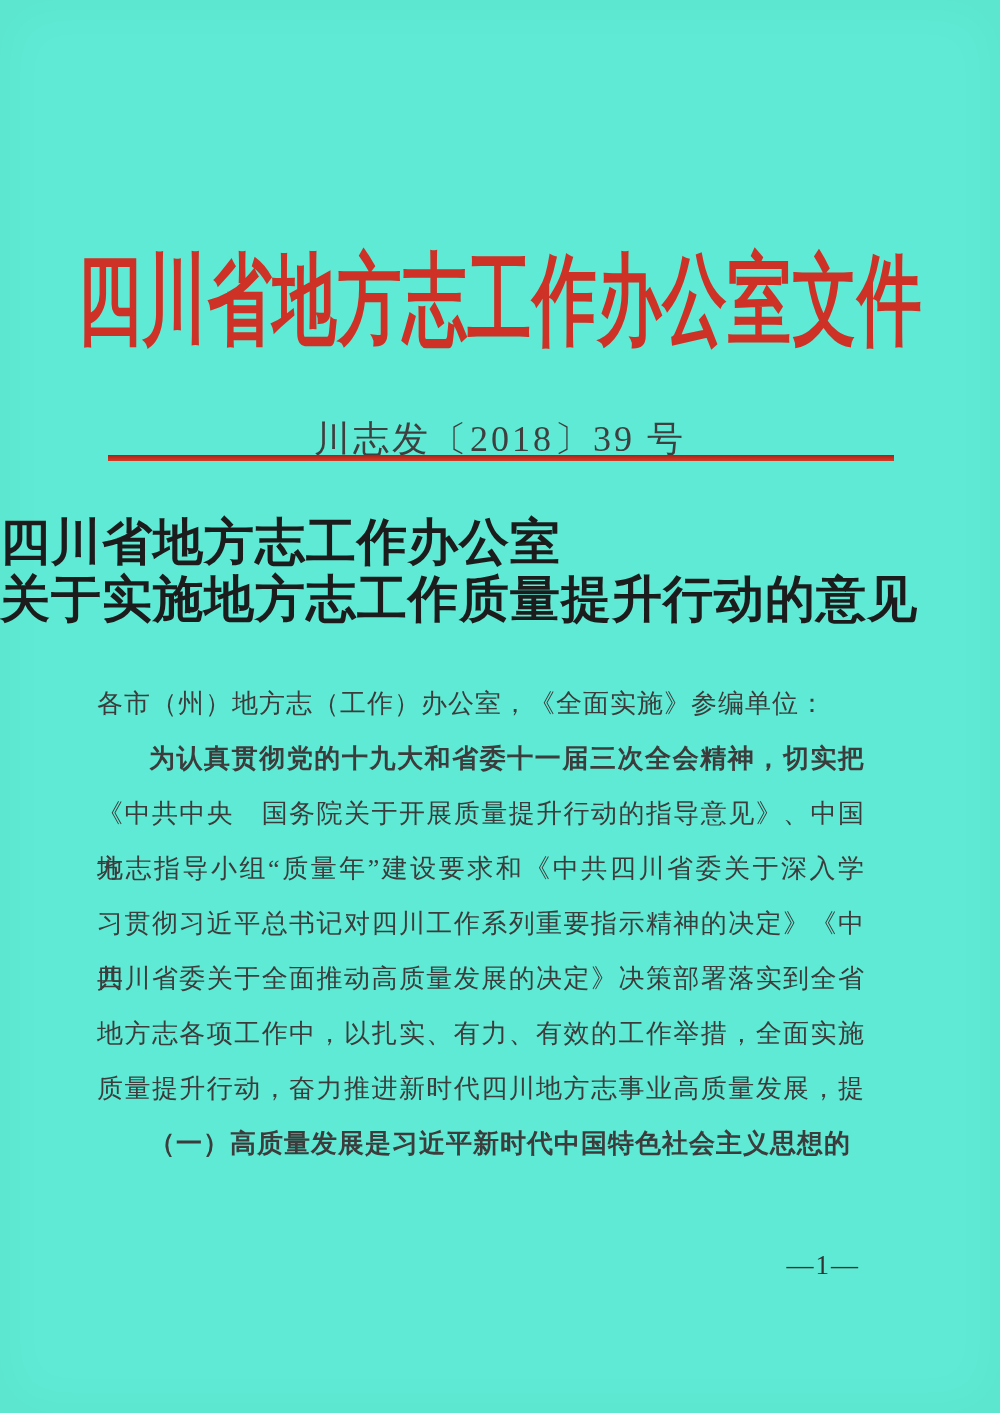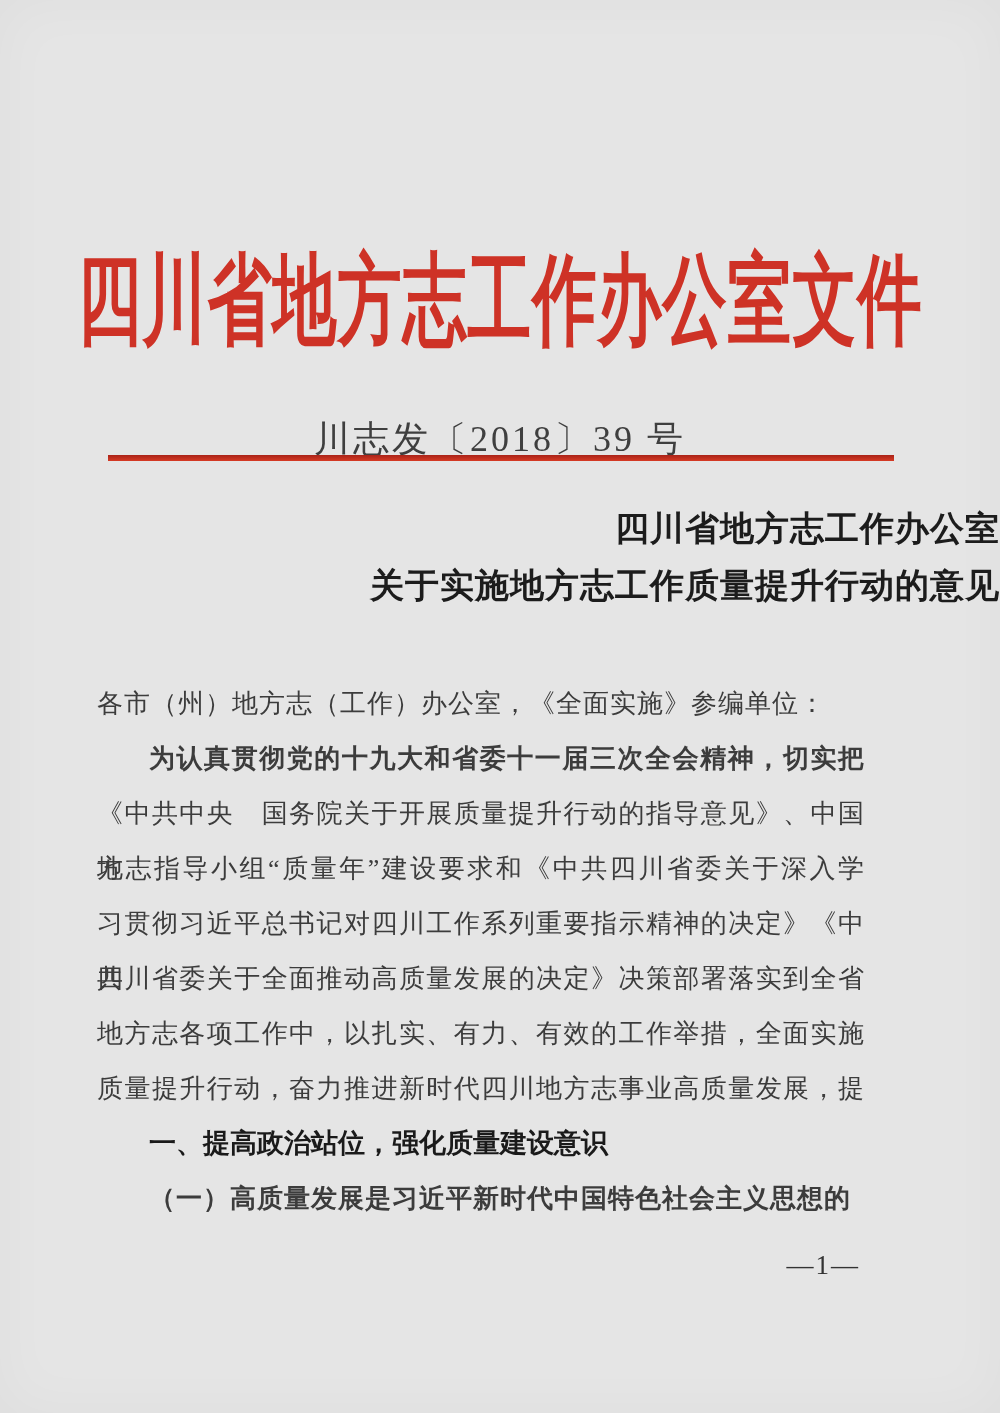--- a/index.html
+++ b/index.html
@@ -5,21 +5,21 @@
   html, body {
     margin: 0;
     padding: 0;
     background: #ffffff;
   }
   .page {
     position: relative;
     width: 1000px;
     height: 1413px;
     margin: 0 auto;
-    background: #e5e5e5;
+    background: #5eead4;
     box-shadow: inset 0 0 60px rgba(0,0,0,0.03);
     overflow: hidden;
     font-family: "Liberation Serif", "DejaVu Serif", serif;
   }
   
   .header-title {
     position: absolute;
     top: 233px;
     left: 0;
     right: 0;
@@ -49,26 +49,26 @@
     position: absolute;
     top: 455px;
     left: 108px;
     width: 786px;
     height: 6px;
     background: linear-gradient(#a92318, #d63a24);
   }
   
   .doc-title {
     position: absolute;
-    top: 500px;
+    top: 514px;
     left: 0;
     right: 0;
-    text-align: right;
+    text-align: left;
     font-weight: 700;
-    font-size: 34px;
+    font-size: 50px;
     line-height: 57px;
     letter-spacing: 1px;
     color: #1c1c1c;
   }
   
   .body-block {
     position: absolute;
     top: 676px;
     left: 97px;
     width: 768px;
@@ -125,19 +125,18 @@
 
   <div class="body-block">
     <div class="line">各市（州）地方志（工作）办公室，《全面实施》参编单位：</div>
     <div class="line fill indent">为认真贯彻党的十九大和省委十一届三次全会精神，切实把</div>
     <div class="line fill">《中共中央　国务院关于开展质量提升行动的指导意见》、中国地</div>
     <div class="line fill">方志指导小组“质量年”建设要求和《中共四川省委关于深入学</div>
     <div class="line fill">习贯彻习近平总书记对四川工作系列重要指示精神的决定》《中共</div>
     <div class="line fill">四川省委关于全面推动高质量发展的决定》决策部署落实到全省</div>
     <div class="line fill">地方志各项工作中，以扎实、有力、有效的工作举措，全面实施</div>
     <div class="line fill">质量提升行动，奋力推进新时代四川地方志事业高质量发展，提</div>
-    <div class="line heading indent">一、提高政治站位，强化质量建设意识</div>
     <div class="line indent">（一）高质量发展是习近平新时代中国特色社会主义思想的</div>
   </div>
 
   <div class="page-number">—1—</div>
 
 </div>
 
 </body></html>

